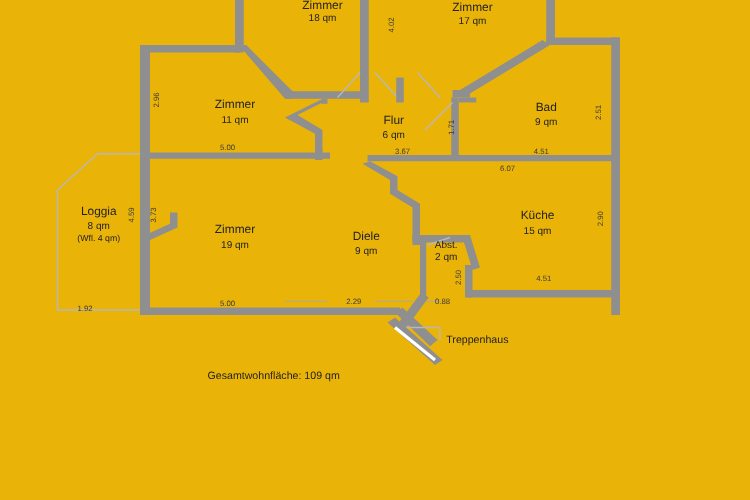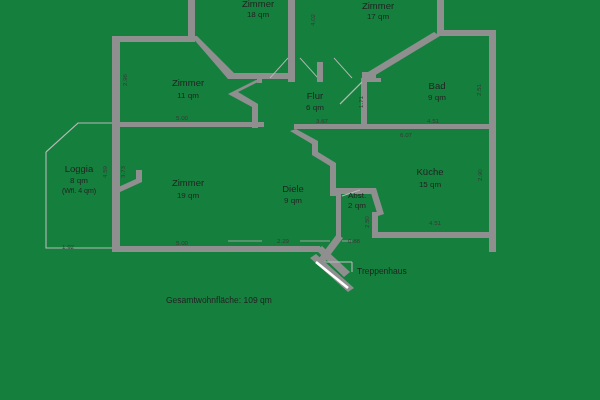--- a/index.html
+++ b/index.html
@@ -1,18 +1,18 @@
 <!DOCTYPE html>
 <html><head>
 <meta charset="utf-8">
 <style>
   html,body{margin:0;padding:0;background:#ffffff;}
   body{width:600px;height:400px;overflow:hidden;
        font-family:"Liberation Sans",sans-serif;color:#1a1a1a;}
-  .plan-wrap{position:relative;width:600px;height:400px;background:#15803d;}
+  .plan-wrap{position:relative;width:600px;height:400px;background:#eab308;}
   svg{display:block;}
   text{font-family:"Liberation Sans",sans-serif;fill:#2b2b2b;}
   .room-name{font-size:9.5px;text-anchor:middle;fill:#222;}
   .room-area{font-size:8px;text-anchor:middle;fill:#222;}
   .room-sub{font-size:7px;text-anchor:middle;fill:#222;}
   .dim{font-size:6.2px;text-anchor:middle;fill:#3a3a3a;}
   .caption{font-size:8.5px;text-anchor:start;fill:#222;}
   .stair-label{font-size:8.5px;text-anchor:start;fill:#222;}
 </style>
 </head>

